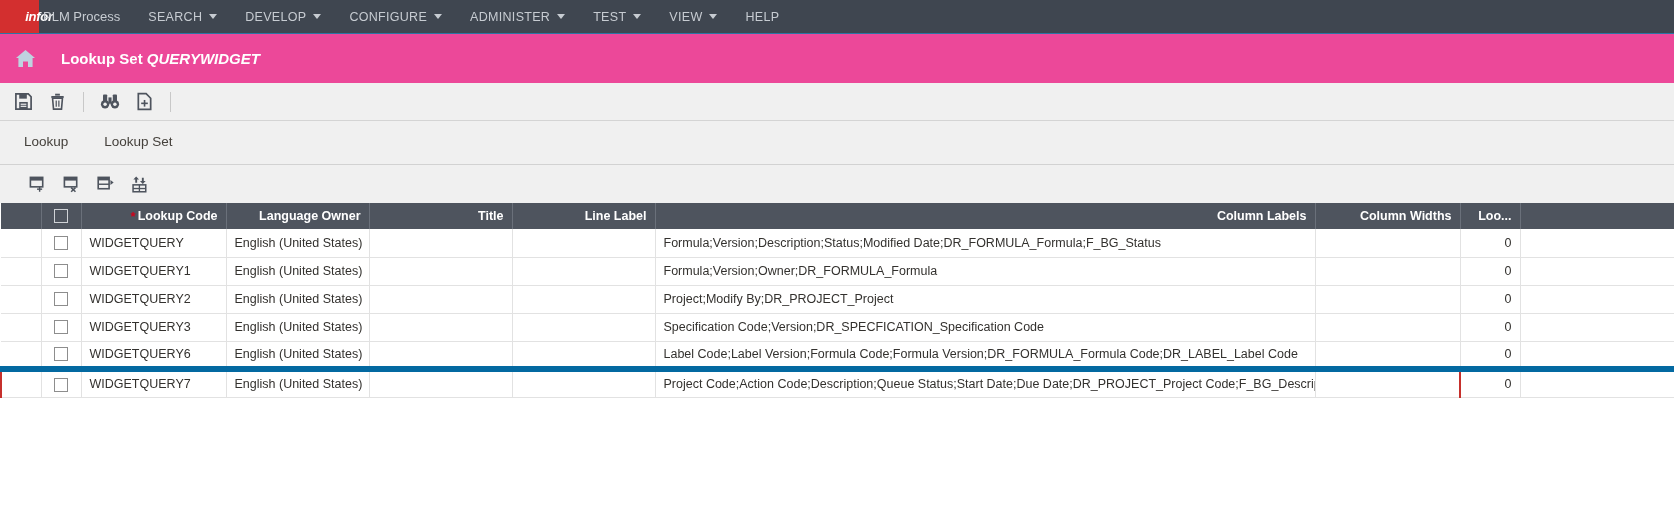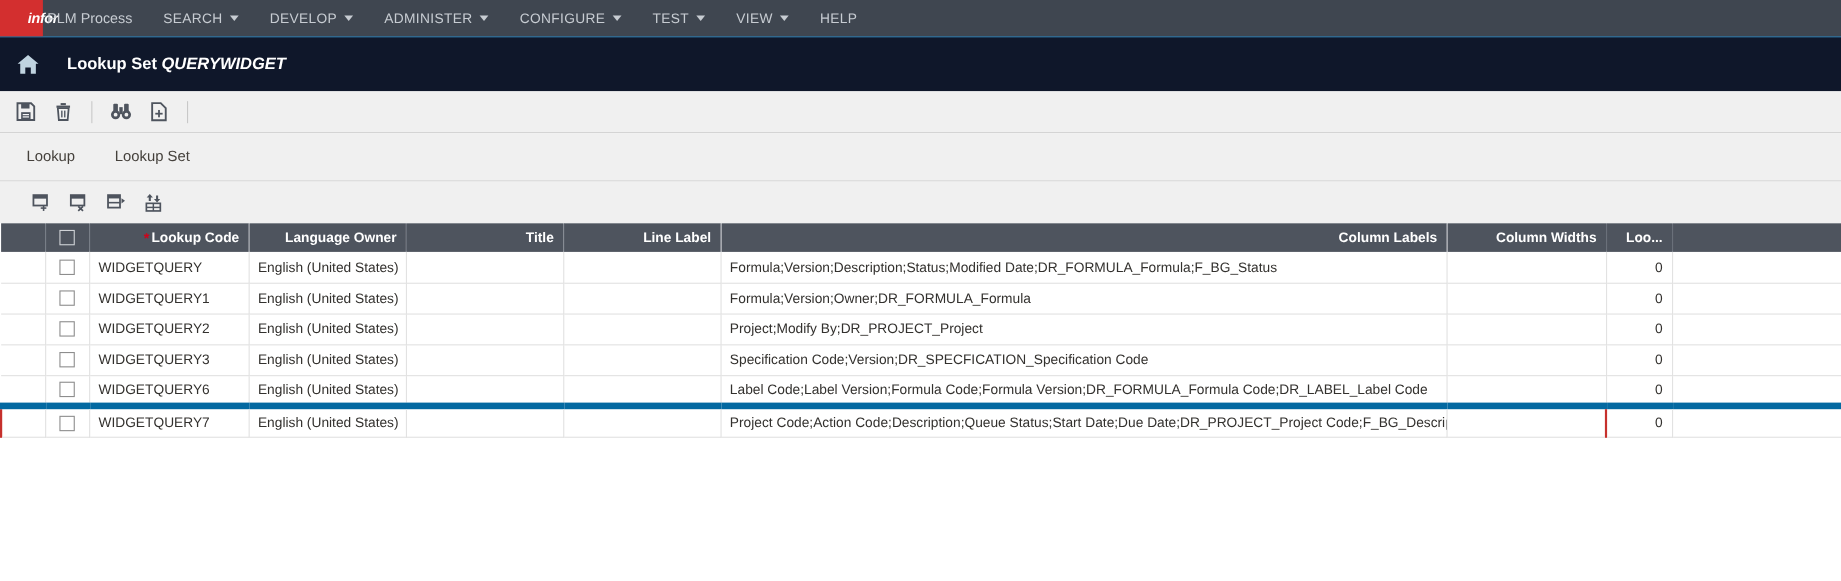--- a/index.html
+++ b/index.html
@@ -45,21 +45,21 @@
     width: 0; height: 0;
     border-left: 4.5px solid transparent;
     border-right: 4.5px solid transparent;
     border-top: 5px solid #c7ccd2;
     display: inline-block;
   }
 
   
   .pagehead {
     height: 50px;
-    background: #0f172a;
+    background: #ec4899;
     display: flex; align-items: center;
     color: #ffffff;
     padding-left: 10px;
     border-top: 1px solid #2b75a4;
   }
   .home-icon { width: 30px; height: 26px; display: flex; align-items: center; justify-content: center; cursor: pointer; }
   .pagetitle {
     font-size: 15px; font-weight: bold;
     margin-left: 21px;
     white-space: nowrap;
@@ -181,25 +181,25 @@
   <div id="navitems" style="display:flex;">
       <div class="navitem">
         <span>SEARCH</span>
         <span class="caret"></span>
       </div>
       <div class="navitem">
         <span>DEVELOP</span>
         <span class="caret"></span>
       </div>
       <div class="navitem">
+        <span>CONFIGURE</span>
+        <span class="caret"></span>
+      </div>
+      <div class="navitem">
         <span>ADMINISTER</span>
-        <span class="caret"></span>
-      </div>
-      <div class="navitem">
-        <span>CONFIGURE</span>
         <span class="caret"></span>
       </div>
       <div class="navitem">
         <span>TEST</span>
         <span class="caret"></span>
       </div>
       <div class="navitem">
         <span>VIEW</span>
         <span class="caret"></span>
       </div>

